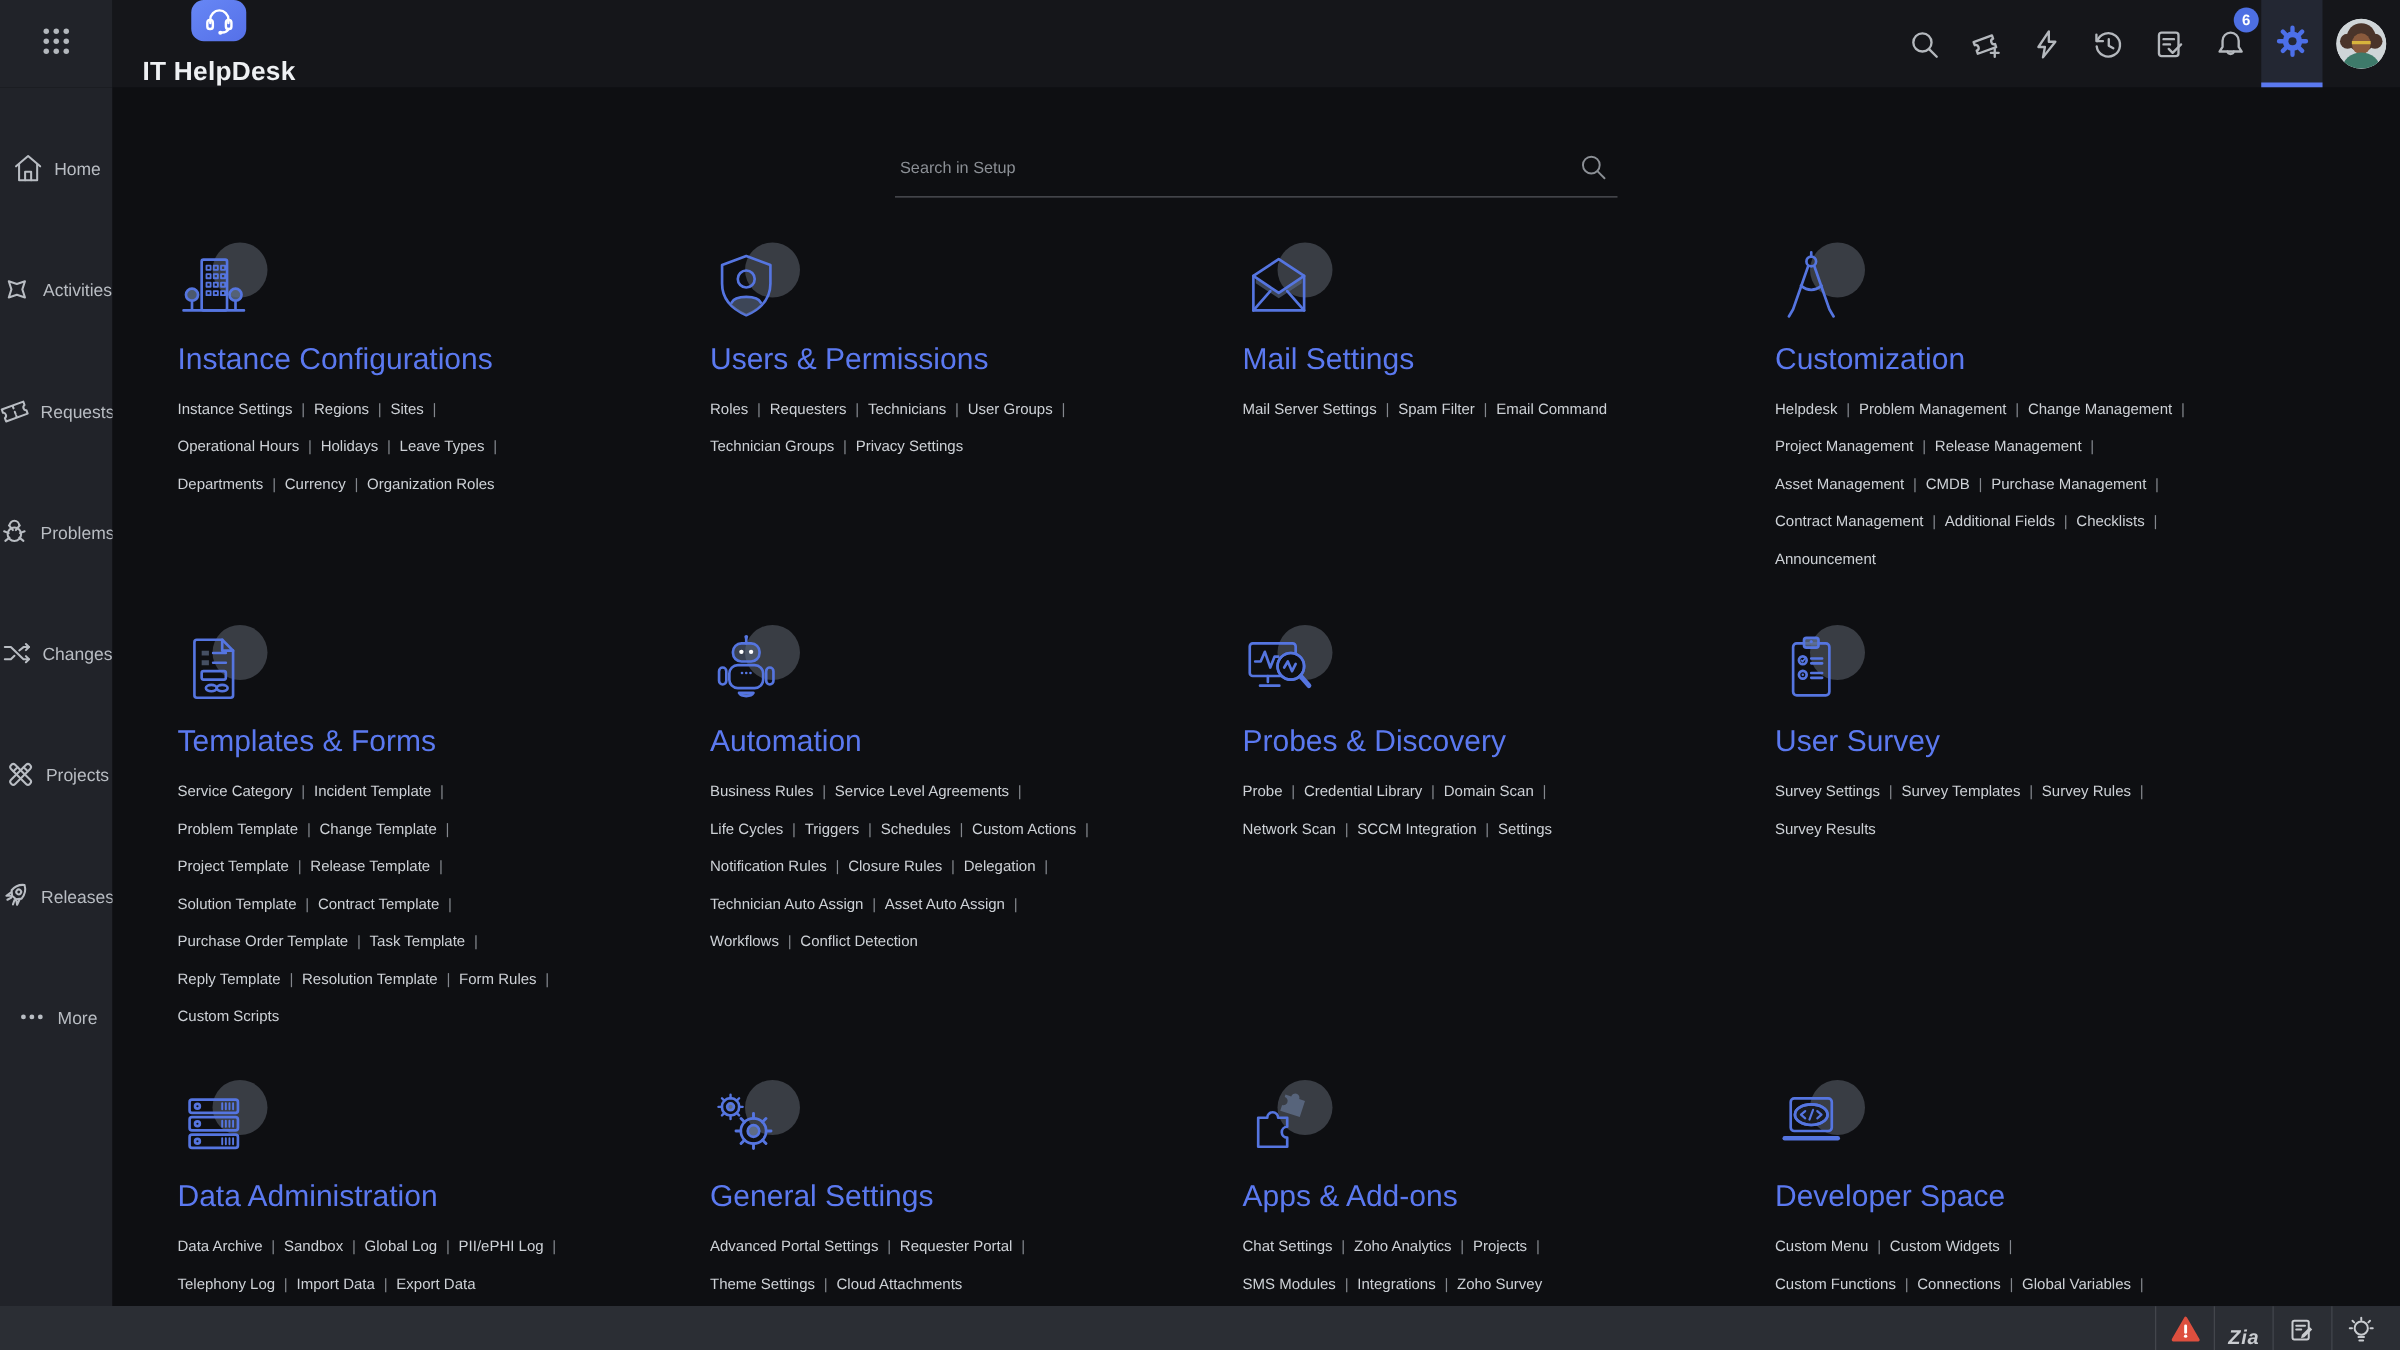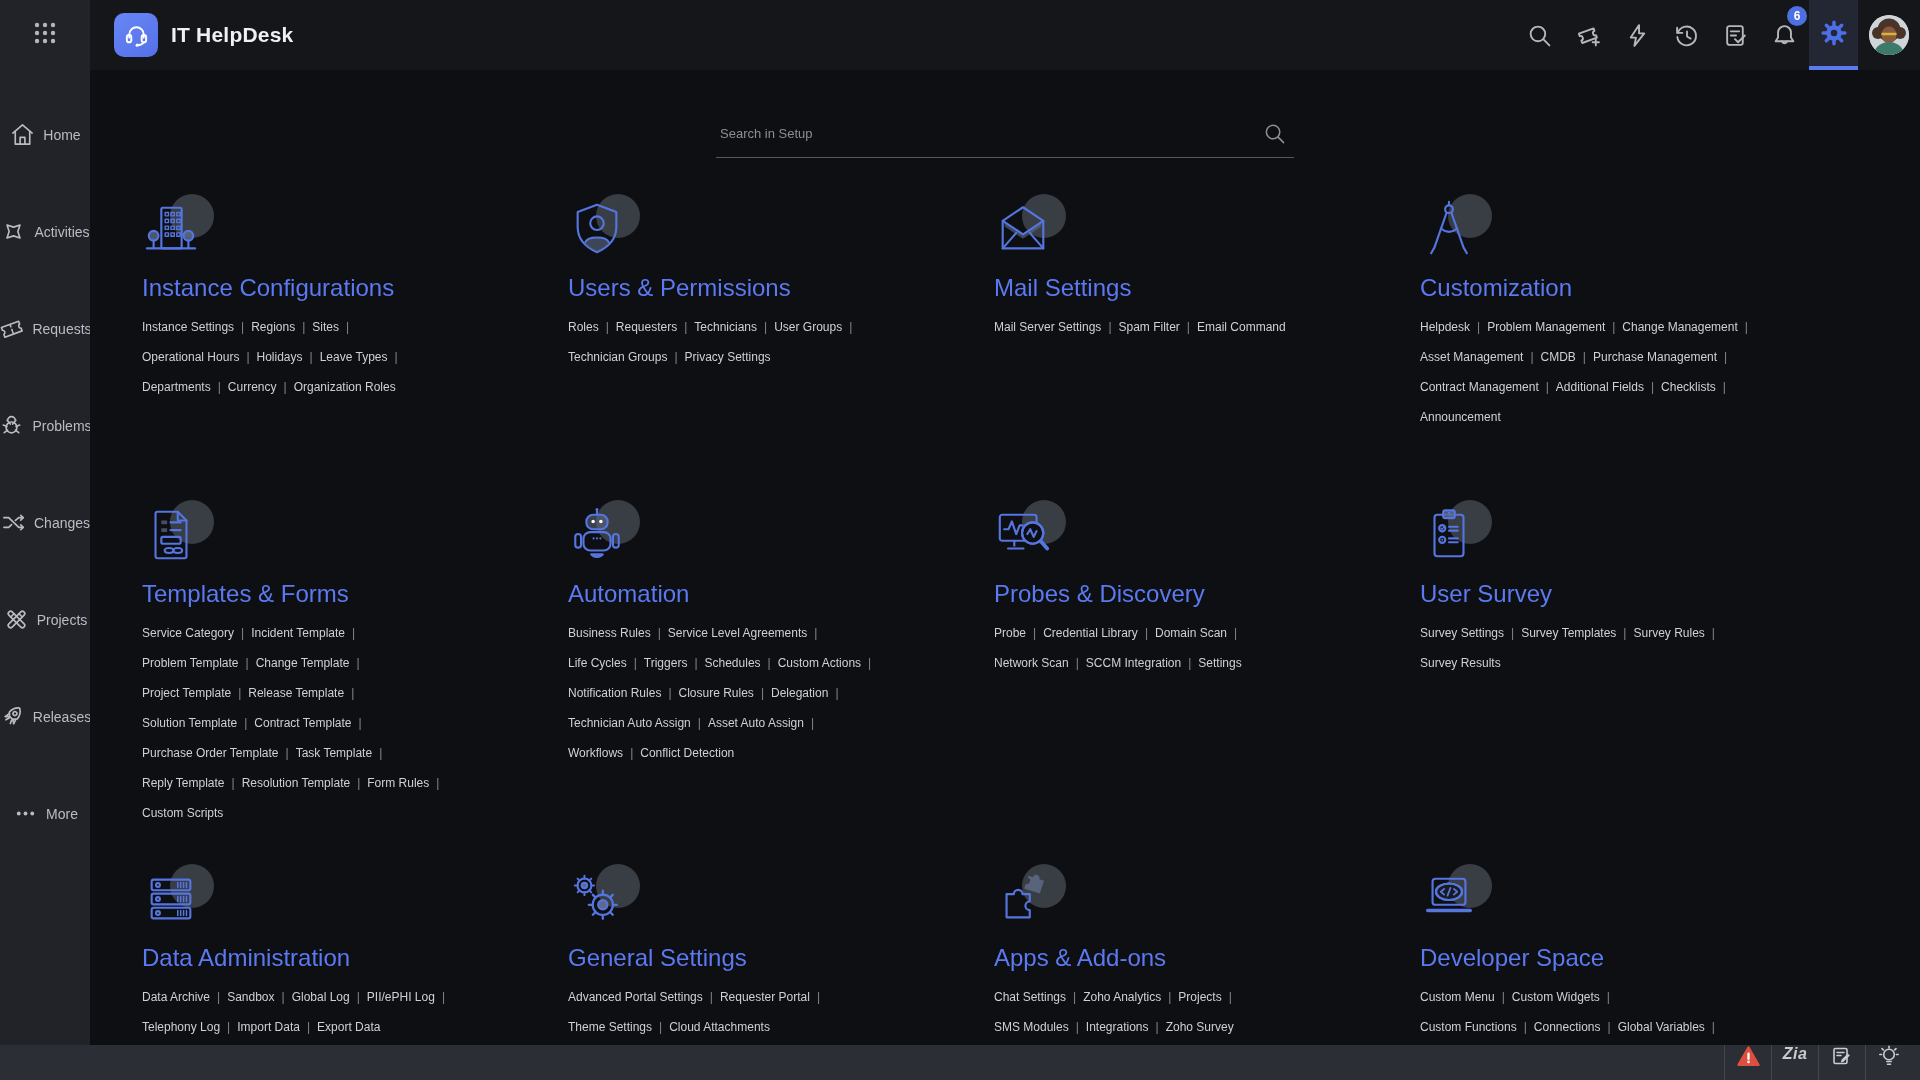--- a/index.html
+++ b/index.html
@@ -18,21 +18,21 @@
     --tab-bg:#232733;
   }
   *{box-sizing:border-box;margin:0;padding:0;}
   html,body{width:1920px;height:1080px;overflow:hidden;background:var(--main-bg);
     font-family:"Liberation Sans",sans-serif;}
   .app{display:grid;width:1920px;height:1080px;
     grid-template-columns:90px 1830px;grid-template-rows:70px 1010px;}
   
   .header-corner{background:var(--sidebar-bg);display:flex;align-items:center;justify-content:center;}
   .header{background:var(--header-bg);display:flex;align-items:stretch;}
-  .logo-area{display:flex;align-items:center;padding-left:24px;gap:13px;}
+  .logo-area{display:flex;align-items:center;padding-left:24px;gap:13px;flex-direction:column;}
   .logo-square{width:44px;height:44px;border-radius:10px;display:flex;align-items:center;justify-content:center;
     background:linear-gradient(145deg,#6787f5,#5570e8);}
   .app-title{color:#eef0f3;font-size:21px;font-weight:700;letter-spacing:.2px;}
   .header-right{margin-left:auto;display:flex;align-items:stretch;}
   .h-icon-btn{width:49px;display:flex;align-items:center;justify-content:center;color:#b4b8bd;position:relative;cursor:pointer;}
   .h-icon-btn svg{display:block;}
   .badge{position:absolute;top:6px;right:2px;min-width:20px;height:20px;border-radius:50%;
     background:var(--badge);color:#fff;font-size:12px;font-weight:700;
     display:flex;align-items:center;justify-content:center;}
   .gear-tab{background:var(--tab-bg);border-bottom:4px solid var(--accent);color:#4c6fe8;}
@@ -57,21 +57,21 @@
   .icon-wrap{position:relative;width:84px;height:62px;}
   .icon-bg-circle{position:absolute;left:28px;top:-6px;width:44px;height:44px;border-radius:50%;background:#393d44;}
   .icon-wrap svg{position:relative;display:block;}
   .cat-title{color:var(--accent);font-size:24px;font-weight:500;margin:12px 0 10px;cursor:pointer;}
   .cat-line{font-size:12px;line-height:30px;color:var(--link);}
   .cat-line .link{cursor:pointer;}
   .cat-line .sep{color:var(--sep);padding:0 7px;}
   
   .bottom-bar{position:fixed;left:0;bottom:0;width:1920px;height:35px;background:var(--bottombar-bg);
     display:flex;align-items:stretch;justify-content:flex-end;z-index:30;}
-  .bb-item{width:47px;display:flex;align-items:flex-start;justify-content:center;
+  .bb-item{width:47px;display:flex;align-items:flex-end;justify-content:center;
     color:#c9ccd0;border-left:1px solid #43464c;cursor:pointer;}
   .bb-item:last-child{margin-right:8px;}
   .zia-text{font-size:16px;font-style:italic;font-weight:700;color:#c9ccd0;letter-spacing:.5px;}
 </style>
 </head>
 <body>
 
 <div class="app">
 
   <div class="header-corner">
@@ -328,20 +328,21 @@
           <div class="icon-wrap" style="color: var(--icon-blue);">
             <span class="icon-bg-circle"></span>
             <svg width="58" height="58" viewBox="0 0 60 60" fill="none" stroke="currentColor" stroke-width="2.2" stroke-linecap="round" stroke-linejoin="round">
               <circle cx="30" cy="9.5" r="4"></circle>
               <path d="M30 2v3.5M27.5 13.2 15 49M32.5 13.2 45 49M15 49l-3.5 6M45 49l3.5 6"></path>
               <path d="M21.5 29.5c5.5 4.5 11.5 4.5 17 0"></path>
             </svg>
           </div>
           <div class="cat-title">Customization</div>
           <div class="cat-line"><span class="link">Helpdesk</span><span class="sep">|</span><span class="link">Problem Management</span><span class="sep">|</span><span class="link">Change Management</span><span class="sep">|</span></div>
+          <div class="cat-line"><span class="link">Project Management</span><span class="sep">|</span><span class="link">Release Management</span><span class="sep">|</span></div>
           <div class="cat-line"><span class="link">Asset Management</span><span class="sep">|</span><span class="link">CMDB</span><span class="sep">|</span><span class="link">Purchase Management</span><span class="sep">|</span></div>
           <div class="cat-line"><span class="link">Contract Management</span><span class="sep">|</span><span class="link">Additional Fields</span><span class="sep">|</span><span class="link">Checklists</span><span class="sep">|</span></div>
           <div class="cat-line"><span class="link">Announcement</span></div>
         </div>
         <div class="cat-cell">
           <div class="icon-wrap" style="color: var(--icon-blue);">
             <span class="icon-bg-circle"></span>
             <svg width="58" height="58" viewBox="0 0 60 60" fill="none" stroke="currentColor" stroke-width="2.2" stroke-linecap="round" stroke-linejoin="round">
               <path d="M16 6h21l9 9v37a2 2 0 0 1-2 2H16a2 2 0 0 1-2-2V8a2 2 0 0 1 2-2z"></path>
               <path d="M37 6v9h9"></path>

